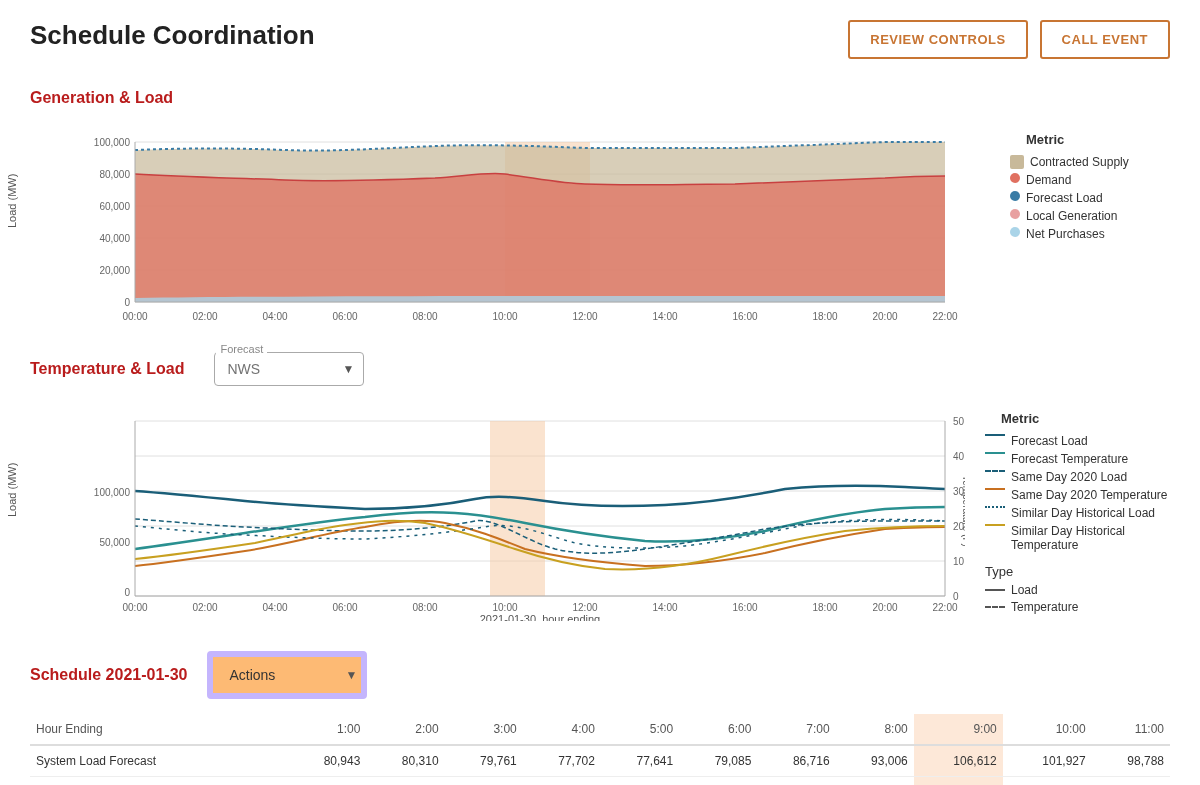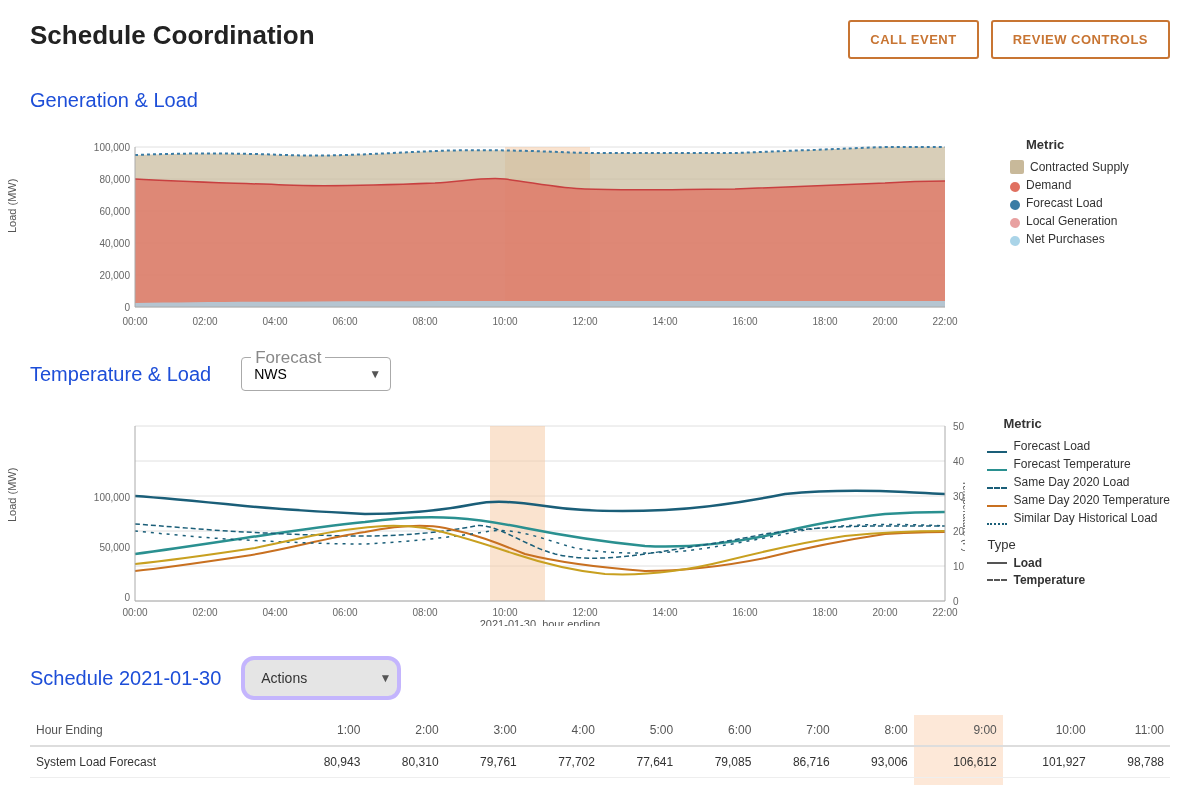--- a/index.html
+++ b/index.html
@@ -17,28 +17,28 @@
       color: #c87533;
       background: #fff;
       font-size: 13px;
       font-weight: bold;
       letter-spacing: 0.5px;
       cursor: pointer;
       border-radius: 3px;
     }
     
     
-    .section-title { font-size: 20px; font-weight: normal; color: #1d4ed8; margin-bottom: 15px; }
+    .section-title { font-size: 16px; font-weight: bold; color: #b91c1c; margin-bottom: 15px; }
     
     
     .chart-section { margin-bottom: 30px; }
     .chart-wrapper { display: flex; align-items: flex-start; }
     .chart-legend { min-width: 180px; padding-left: 20px; padding-top: 10px; }
     .legend-title { font-size: 13px; font-weight: bold; margin-bottom: 8px; padding-left: 16px; }
-    .legend-item { display: flex; align-items: flex-end; gap: 6px; margin-bottom: 4px; font-size: 12px; }
+    .legend-item { display: flex; align-items: flex-start; gap: 6px; margin-bottom: 4px; font-size: 12px; }
     .legend-color { width: 14px; height: 14px; border-radius: 2px; flex-shrink: 0; }
     .legend-color-circle { width: 10px; height: 10px; border-radius: 50%; flex-shrink: 0; }
     
     
     .y-axis-label {
       position: absolute;
       left: -45px;
       top: 50%;
       transform: rotate(-90deg) translateX(50%);
       font-size: 11px;
@@ -48,58 +48,58 @@
     
     
     svg { display: block; }
     
     
     .forecast-row { display: flex; align-items: center; gap: 30px; margin-bottom: 15px; }
     .forecast-dropdown-wrapper { position: relative; }
     .forecast-label-floating {
       position: absolute;
       top: -9px;
-      left: 10px;
+      left: 2px;
       background: #fff;
       padding: 0 4px;
-      font-size: 17px;
+      font-size: 11px;
       color: #888;
     }
     .forecast-dropdown {
       border: 1px solid #aaa;
       border-radius: 4px;
       padding: 8px 35px 8px 12px;
       font-size: 14px;
-      color: #000000;
+      color: #737373;
       appearance: none;
       background: #fff;
       cursor: pointer;
       min-width: 150px;
     }
     .dropdown-arrow {
       position: absolute;
       right: 10px;
       top: 50%;
       transform: translateY(-50%);
       pointer-events: none;
       font-size: 12px;
       color: #555;
     }
     
     
     .schedule-header { display: flex; align-items: center; gap: 20px; margin-bottom: 15px; }
     .actions-dropdown-wrapper { position: relative; }
     .actions-dropdown {
-      border: 4px solid #c4b5fd;
-      border-radius: 13px;
+      border: 6px solid #c4b5fd;
+      border-radius: 4px;
       padding: 10px 40px 10px 16px;
       font-size: 14px;
       color: #333;
       appearance: none;
-      background: #e5e5e5;
+      background: #fdba74;
       cursor: pointer;
       min-width: 160px;
     }
     
     
     .schedule-table { width: 100%; border-collapse: collapse; font-size: 12px; }
     .schedule-table th {
       border-bottom: 2px solid #ddd;
       padding: 8px 6px;
       text-align: left;
@@ -112,34 +112,34 @@
       border-bottom: 1px solid #eee;
       padding: 8px 6px;
       white-space: nowrap;
     }
     .schedule-table td:not(:first-child) { text-align: right; }
     .highlight-cell { background: #fde8d8; }
     
     
     .type-section { margin-top: 12px; }
     .type-title { font-size: 13px; font-weight: normal; margin-bottom: 4px; }
-    .legend-line { display: flex; align-items: center; gap: 6px; margin-bottom: 3px; font-size: 12px; font-weight: bold; }
+    .legend-line { display: flex; align-items: center; gap: 6px; margin-bottom: 3px; font-size: 12px; }
     .line-solid { width: 20px; height: 2px; background: #555; }
     .line-dashed { width: 20px; height: 0; border-top: 2px dashed #555; }
   </style>
 </head>
 <body>
 
 <div class="page">
 
   <div class="header">
     <h1 class="page-title">Schedule Coordination</h1>
     <div class="header-buttons">
+      <button class="btn-outline">REVIEW CONTROLS</button>
       <button class="btn-outline">CALL EVENT</button>
-      <button class="btn-outline">REVIEW CONTROLS</button>
     </div>
   </div>
 
   <div class="chart-section">
     <h2 class="section-title">Generation &amp; Load</h2>
     <div class="chart-wrapper">
       <div style="position:relative; padding-left:55px; flex:1;">
         <span class="y-axis-label">Load (MW)</span>
 
         <svg width="880" height="200">
@@ -303,20 +303,24 @@
           <div style="width:20px;height:0;border-top:2px dashed #1a5e78;flex-shrink:0;"></div>
           <span>Same Day 2020 Load</span>
         </div>
         <div class="legend-item">
           <div style="width:20px;height:2px;background:#c87020;flex-shrink:0;"></div>
           <span>Same Day 2020 Temperature</span>
         </div>
         <div class="legend-item">
           <div style="width:20px;height:0;border-top:2px dotted #1a5e78;flex-shrink:0;"></div>
           <span>Similar Day Historical Load</span>
+        </div>
+        <div class="legend-item">
+          <div style="width:20px;height:2px;background:#c8a020;flex-shrink:0;"></div>
+          <span>Similar Day Historical Temperature</span>
         </div>
 
         <div class="type-section">
           <div class="type-title">Type</div>
           <div class="legend-line">
             <div class="line-solid"></div>
             <span>Load</span>
           </div>
           <div class="legend-line">
             <div class="line-dashed"></div>

